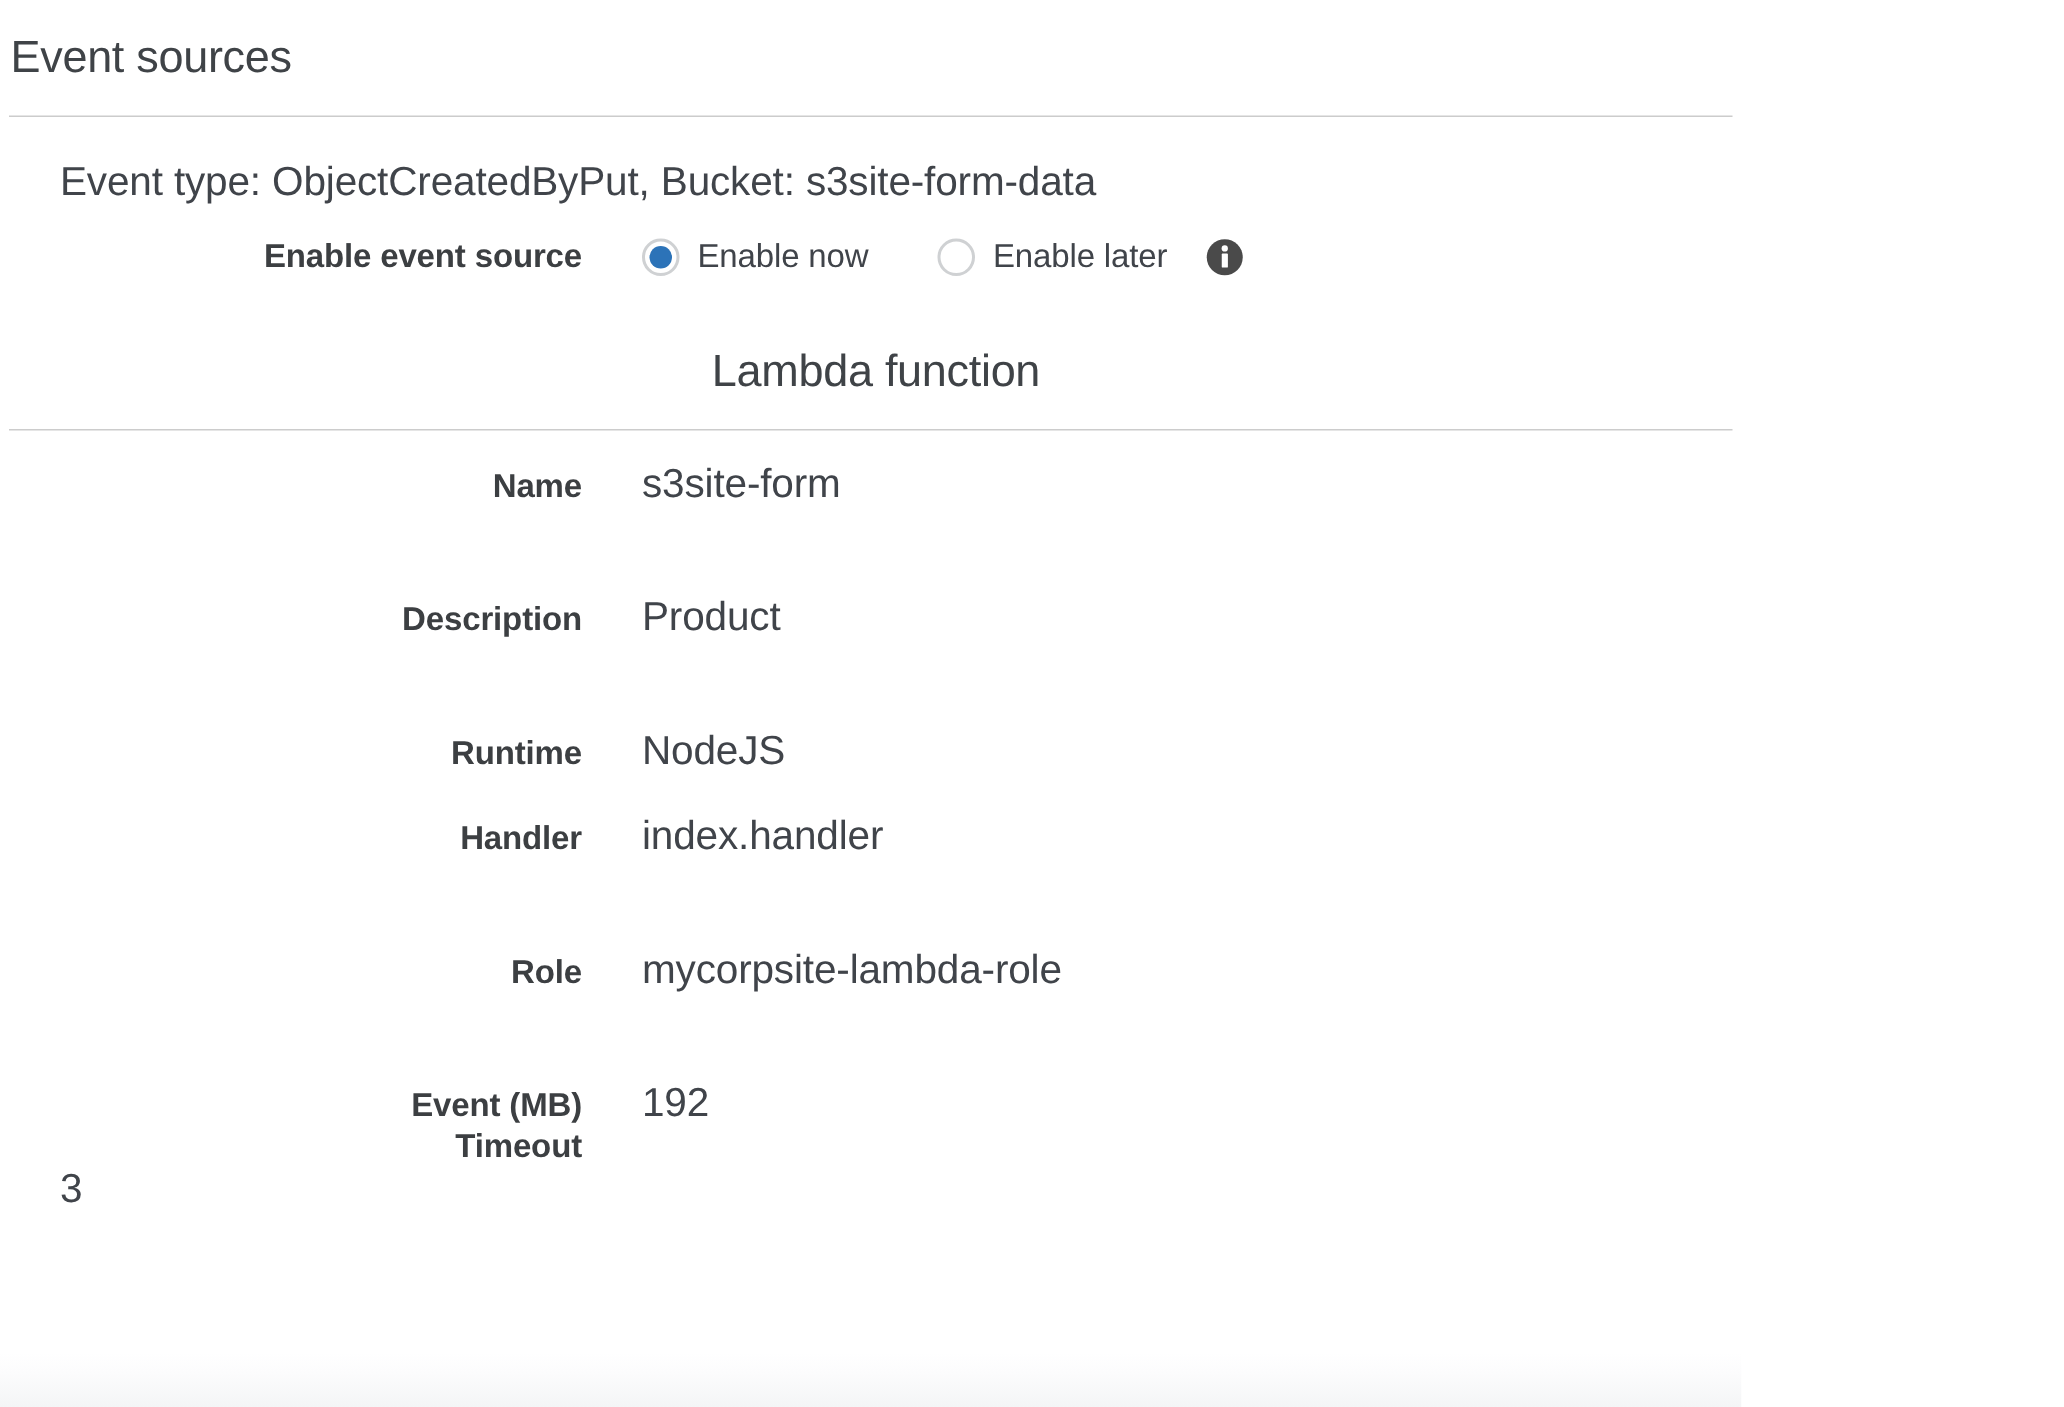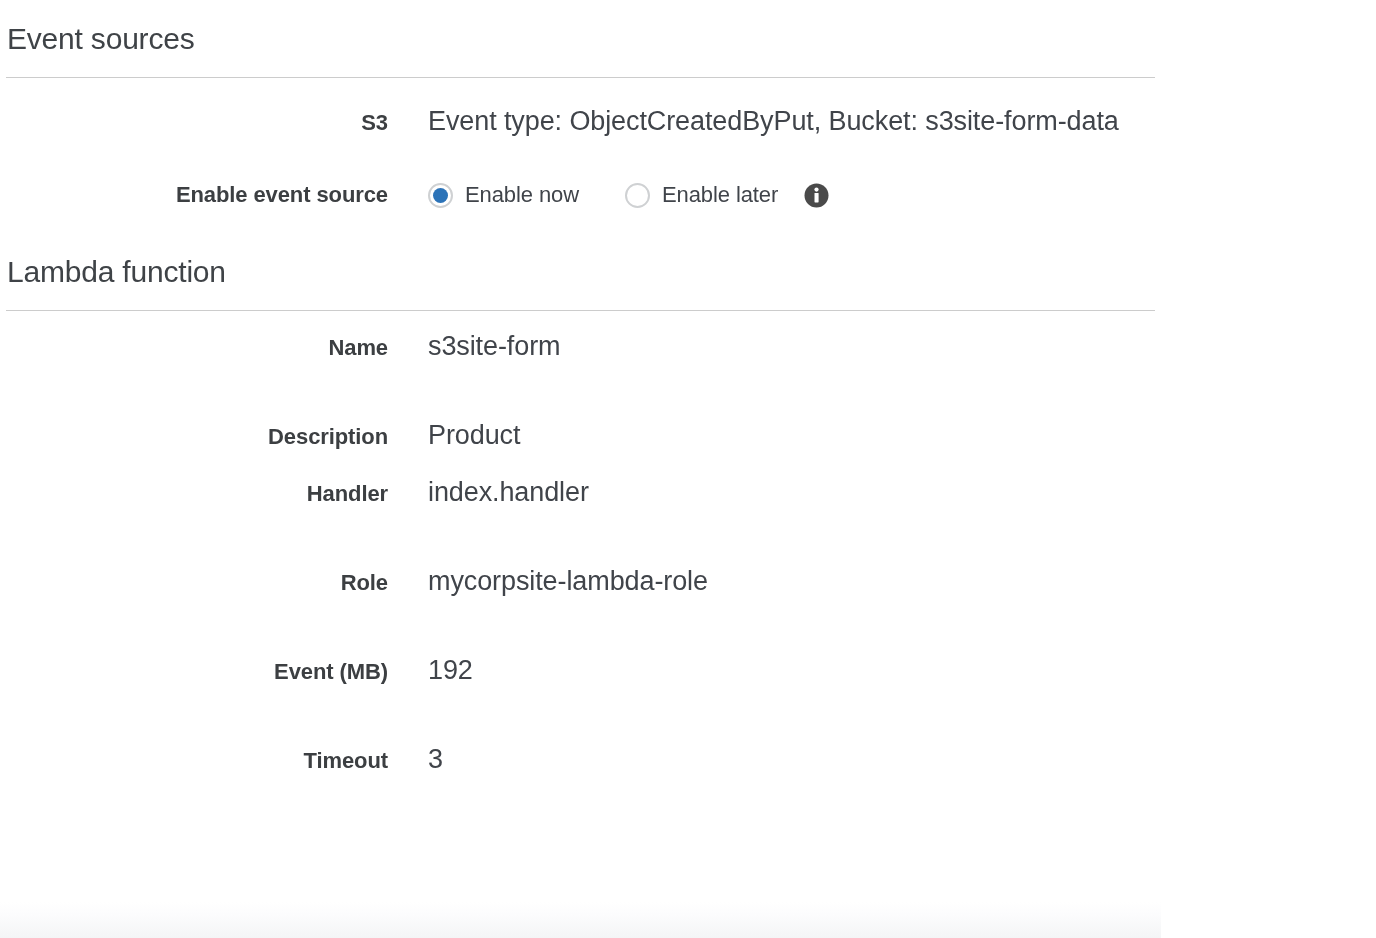--- a/index.html
+++ b/index.html
@@ -140,25 +140,24 @@
 
   <div>
 
     <div style="padding-top:24px;">
       <div class="section-heading">Event sources</div>
     </div>
 
     <div class="section-rule" style="margin-top:23px;"></div>
 
     <div class="form-row" style="margin-top:28px;">
-      <div class="form-label">S3</div>
       <div class="form-value">Event type: ObjectCreatedByPut, Bucket: s3site-form-data</div>
     </div>
 
-    <div class="radio-row" style="margin-top:45px;">
+    <div class="radio-row" style="margin-top:21px;">
       <div class="form-label">Enable event source</div>
 
       <div class="radio-group">
 
         <label class="radio-option">
           <span class="radio-mark checked"></span>
           <span class="radio-label">Enable now</span>
         </label>
 
         <label class="radio-option">
@@ -174,53 +173,57 @@
           </svg>
         </span>
 
       </div>
     </div>
 
   </div>
 
   <div>
 
-    <div style="padding-top:49px;">
+    <div style="padding-top:49px;text-align:center;">
       <div class="section-heading">Lambda function</div>
     </div>
 
     <div class="section-rule" style="margin-top:23px;"></div>
 
     <div class="form-row" style="margin-top:20px;">
       <div class="form-label">Name</div>
       <div class="form-value">s3site-form</div>
     </div>
 
     <div class="form-row" style="margin-top:58px;">
       <div class="form-label">Description</div>
       <div class="form-value">Product</div>
     </div>
 
+    <div class="form-row" style="margin-top:58px;">
+      <div class="form-label">Runtime</div>
+      <div class="form-value">NodeJS</div>
+    </div>
 
     <div class="form-row" style="margin-top:26px;">
       <div class="form-label">Handler</div>
       <div class="form-value">index.handler</div>
     </div>
 
     <div class="form-row" style="margin-top:58px;">
       <div class="form-label">Role</div>
       <div class="form-value">mycorpsite-lambda-role</div>
     </div>
 
     <div class="form-row" style="margin-top:58px;">
       <div class="form-label">Event (MB)</div>
       <div class="form-value">192</div>
     </div>
 
-    <div class="form-row" style="margin-top:58px;">
+    <div class="form-row" style="flex-direction:column;">
       <div class="form-label">Timeout</div>
       <div class="form-value">3</div>
     </div>
 
   </div>
 
   <div class="footer-fade"></div>
 
 </div>
 

